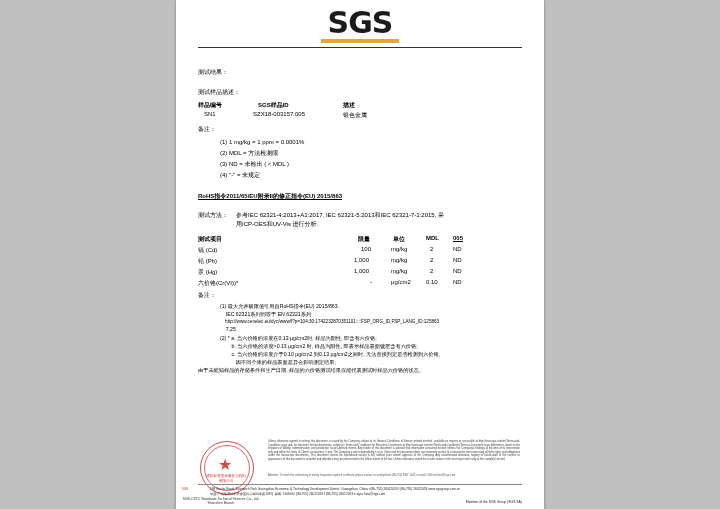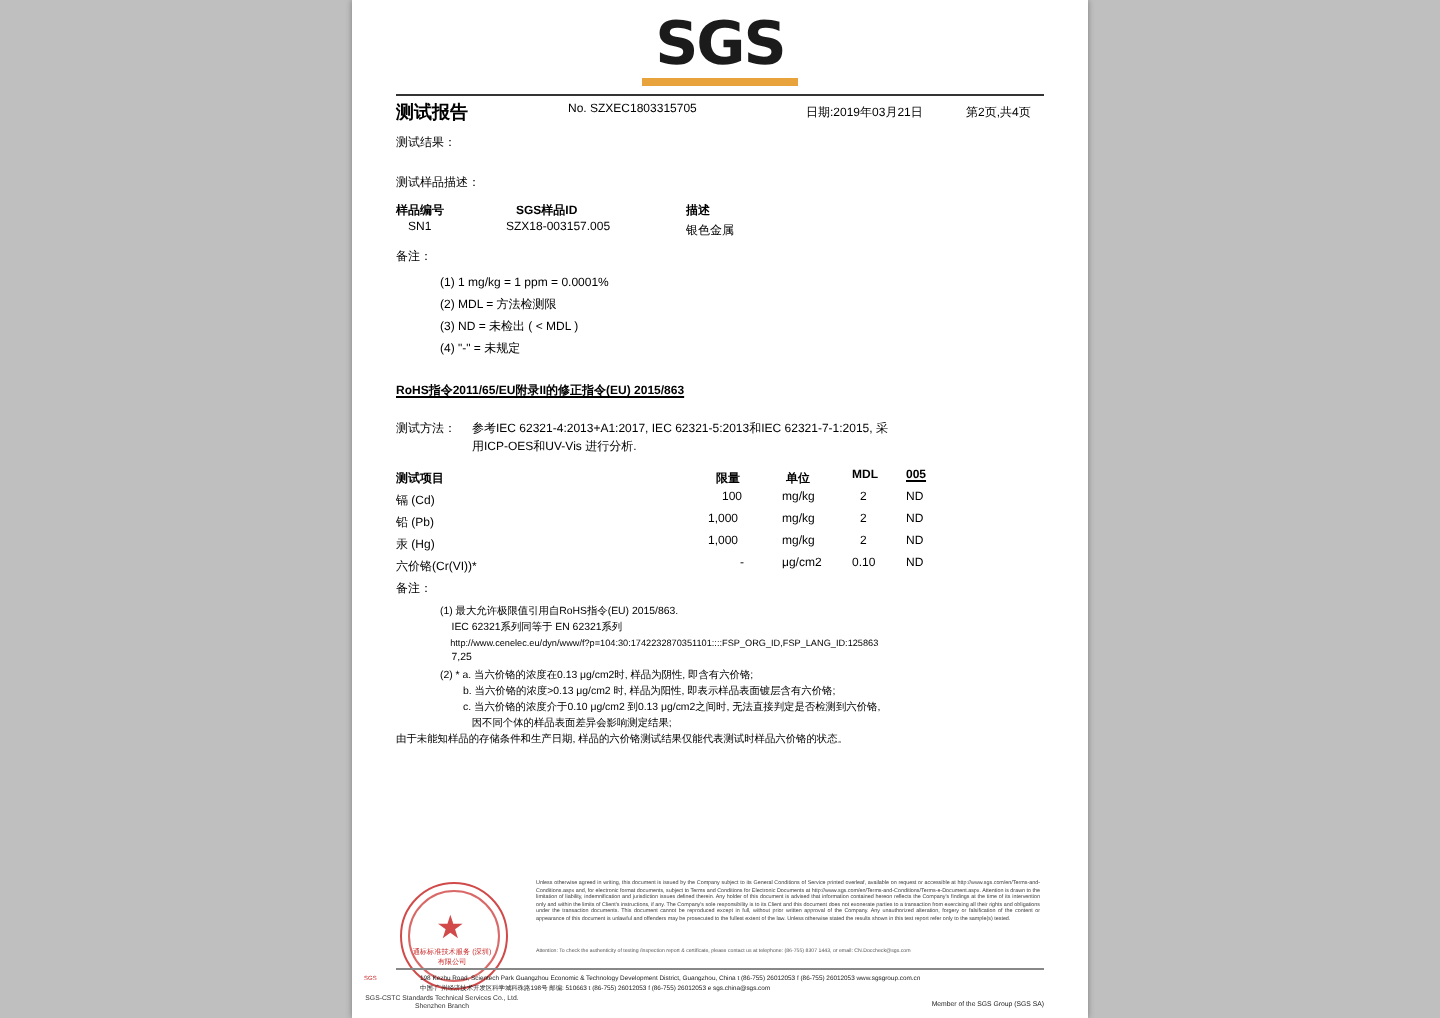--- a/index.html
+++ b/index.html
@@ -211,26 +211,20 @@
 
 <div id="page">
 
   <div class="logo-wrap">
     <div class="logo">SGS</div>
     <div class="logo-bar"></div>
   </div>
 
   <div class="rule-top"></div>
 
-  <div class="title-row">
-    <span class="doc-title">测试报告</span>
-    <span class="title-right">No. SZXEC1803315705</span>
-    <span class="title-date">日期:2019年03月21日</span>
-    <span class="title-page">第2页,共4页</span>
-  </div>
 
   <div class="blk" style="left:22px; top:68px;">测试结果：</div>
 
   <div class="blk" style="left:22px; top:88px;">测试样品描述：</div>
 
   <div class="tbl" style="left:22px; top:101px; width:324px;">
     <div style="position:relative; height:10px;">
       <span class="hdr" style="position:absolute; left:0;">样品编号</span>
       <span class="hdr" style="position:absolute; left:60px;">SGS样品ID</span>
       <span class="hdr" style="position:absolute; left:145px;">描述</span>

